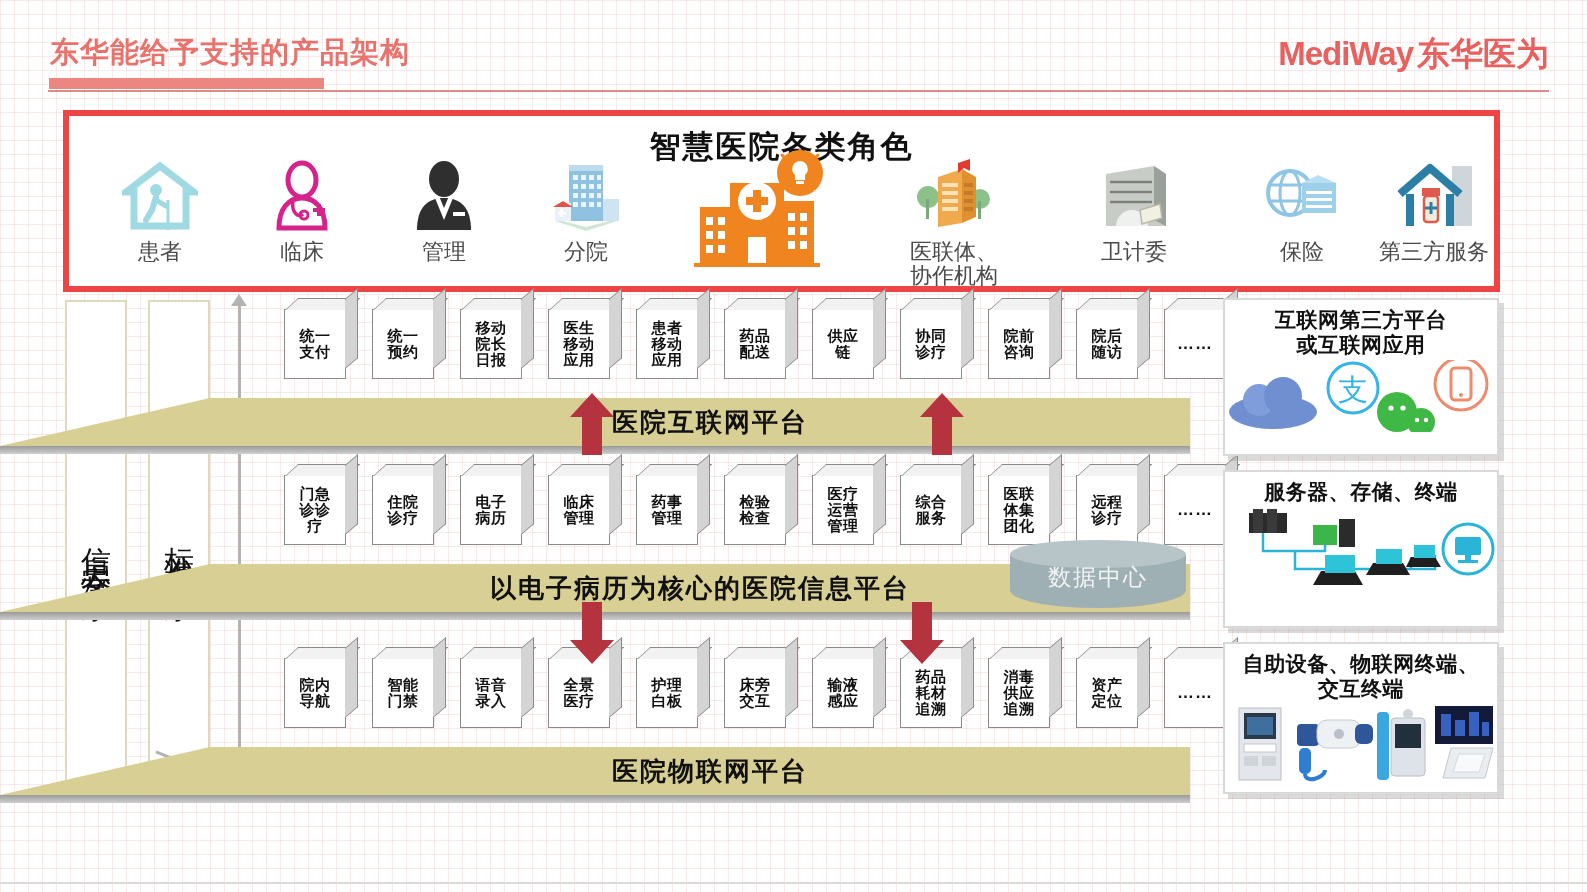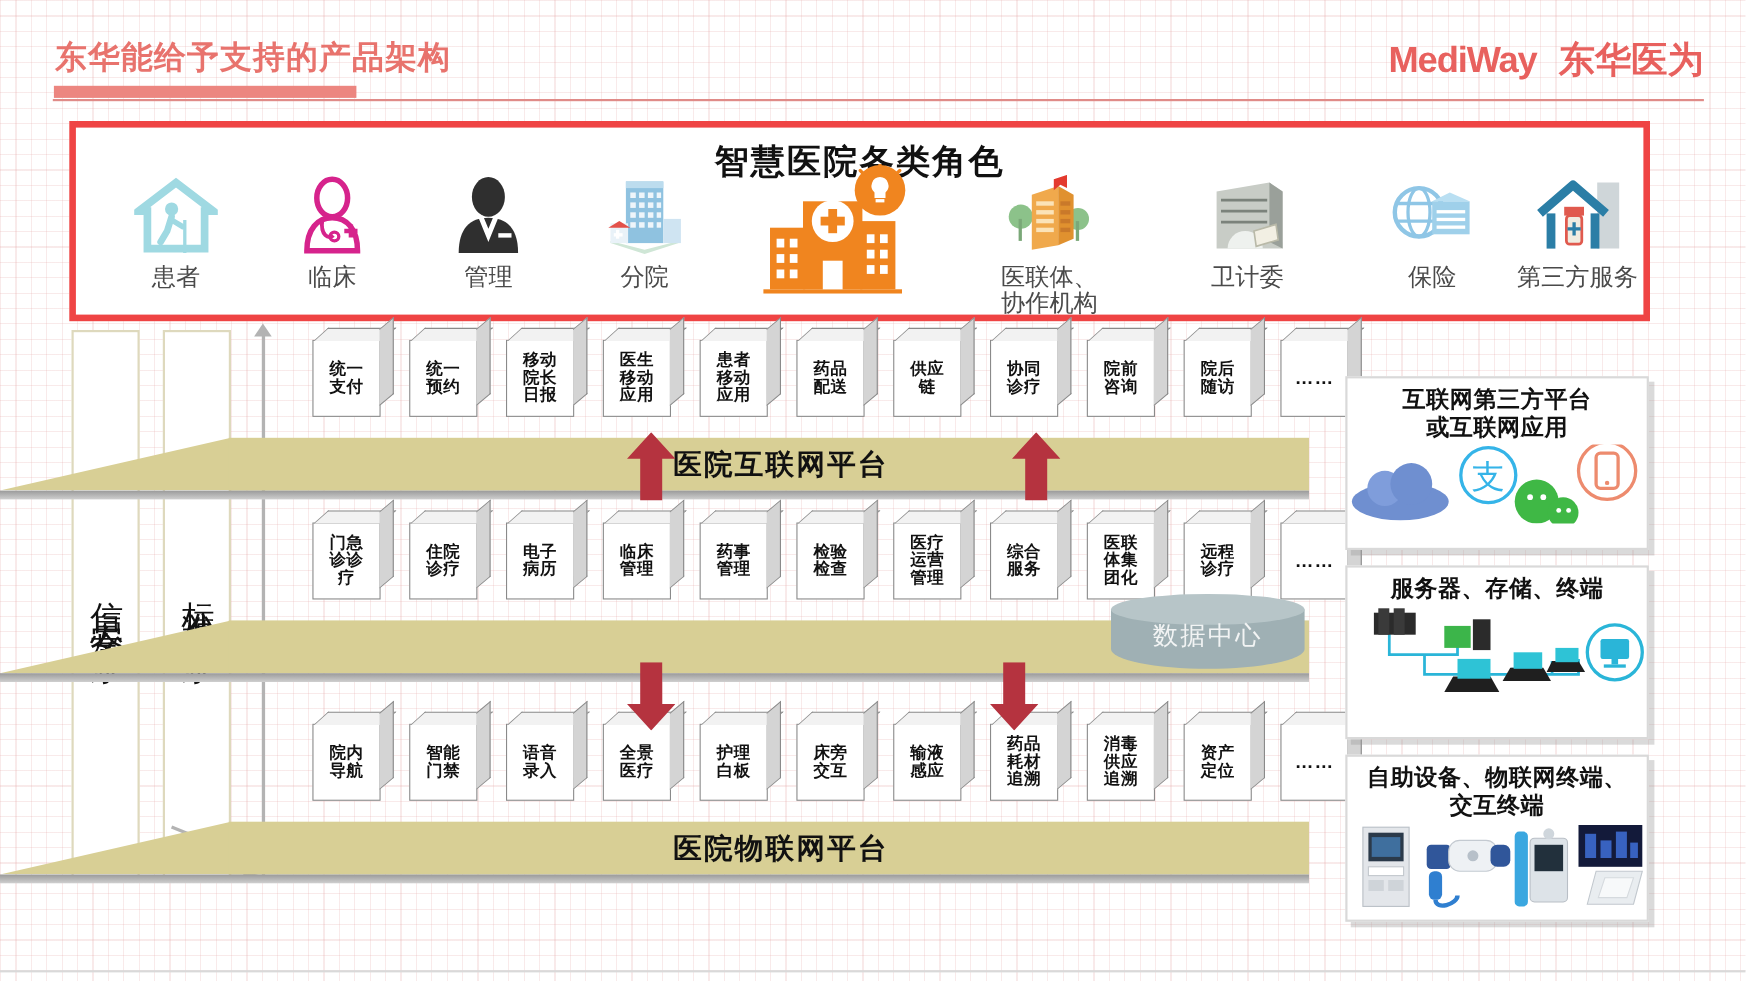--- a/index.html
+++ b/index.html
@@ -28,21 +28,21 @@
   .title-underline{
     position:absolute; left:49px; top:78px; width:275px; height:11px;
     background:#ec8680;
   }
   .brand{
     position:absolute; right:38px; top:32px;
     font-size:33px; font-weight:bold; color:#e8615e;
     white-space:nowrap; letter-spacing:0px;
   }
   .brand .en{ font-style:normal; letter-spacing:-1px;}
-  .brand .cn{ margin-left:20px; }
+  .brand .cn{ margin-left:4px; }
   .head-rule{
     position:absolute; left:48px; right:38px; top:90px; height:1.5px;
     background:#e08b88;
   }
 
   
   .roles{
     position:absolute; left:63px; top:110px; width:1437px; height:182px;
     background:#fff; border:6px solid #ef4444;
   }
@@ -172,21 +172,20 @@
   .dc-txt{
     position:absolute; left:0; top:22px; width:176px;
     text-align:center; font-size:23px; color:#f2f4f4; letter-spacing:2px;
   }
 
   
   .rpanel{
     position:absolute; right:88px; width:276px;
     background:#fff; border:2px solid #d9d9d9;
     box-shadow:5px 5px 0 rgba(150,150,150,.35);
-    margin-top:44px;
   }
   .rpanel .rtitle{
     text-align:center; font-size:21px; font-weight:bold; color:#111;
     line-height:1.18; padding:8px 4px 2px; white-space:pre-line; letter-spacing:.5px;
   }
   .rpanel .rart{ position:relative; height:72px; }
 
   
   .footer{
     position:absolute; left:40px; bottom:18px;
@@ -575,20 +574,21 @@
         <div class="box3d">
             <div class="top"></div>
             <div class="side"></div>
             <div class="txt dots">……</div>
           </div>
       </div>
       <div class="slab" style="top:100px;">
         <div class="wedge"></div>
         <div class="face"></div>
         <div class="shadow"></div>
+        <div class="plat-label" style="left:200px;">以电子病历为核心的医院信息平台</div>
       </div>
       <div class="datacenter" style="left:1010px; top:76px;">
         <div class="dc-body"></div>
         <div class="dc-top"></div>
         <div class="dc-txt">数据中心</div>
       </div>
       <div class="arrow-dn" style="left:570px; top:138px;">
         <svg viewBox="0 0 44 62">
             <polygon points="22,62 44,38 32,38 32,0 12,0 12,38 0,38" fill="#b5333f"></polygon>
           </svg>

